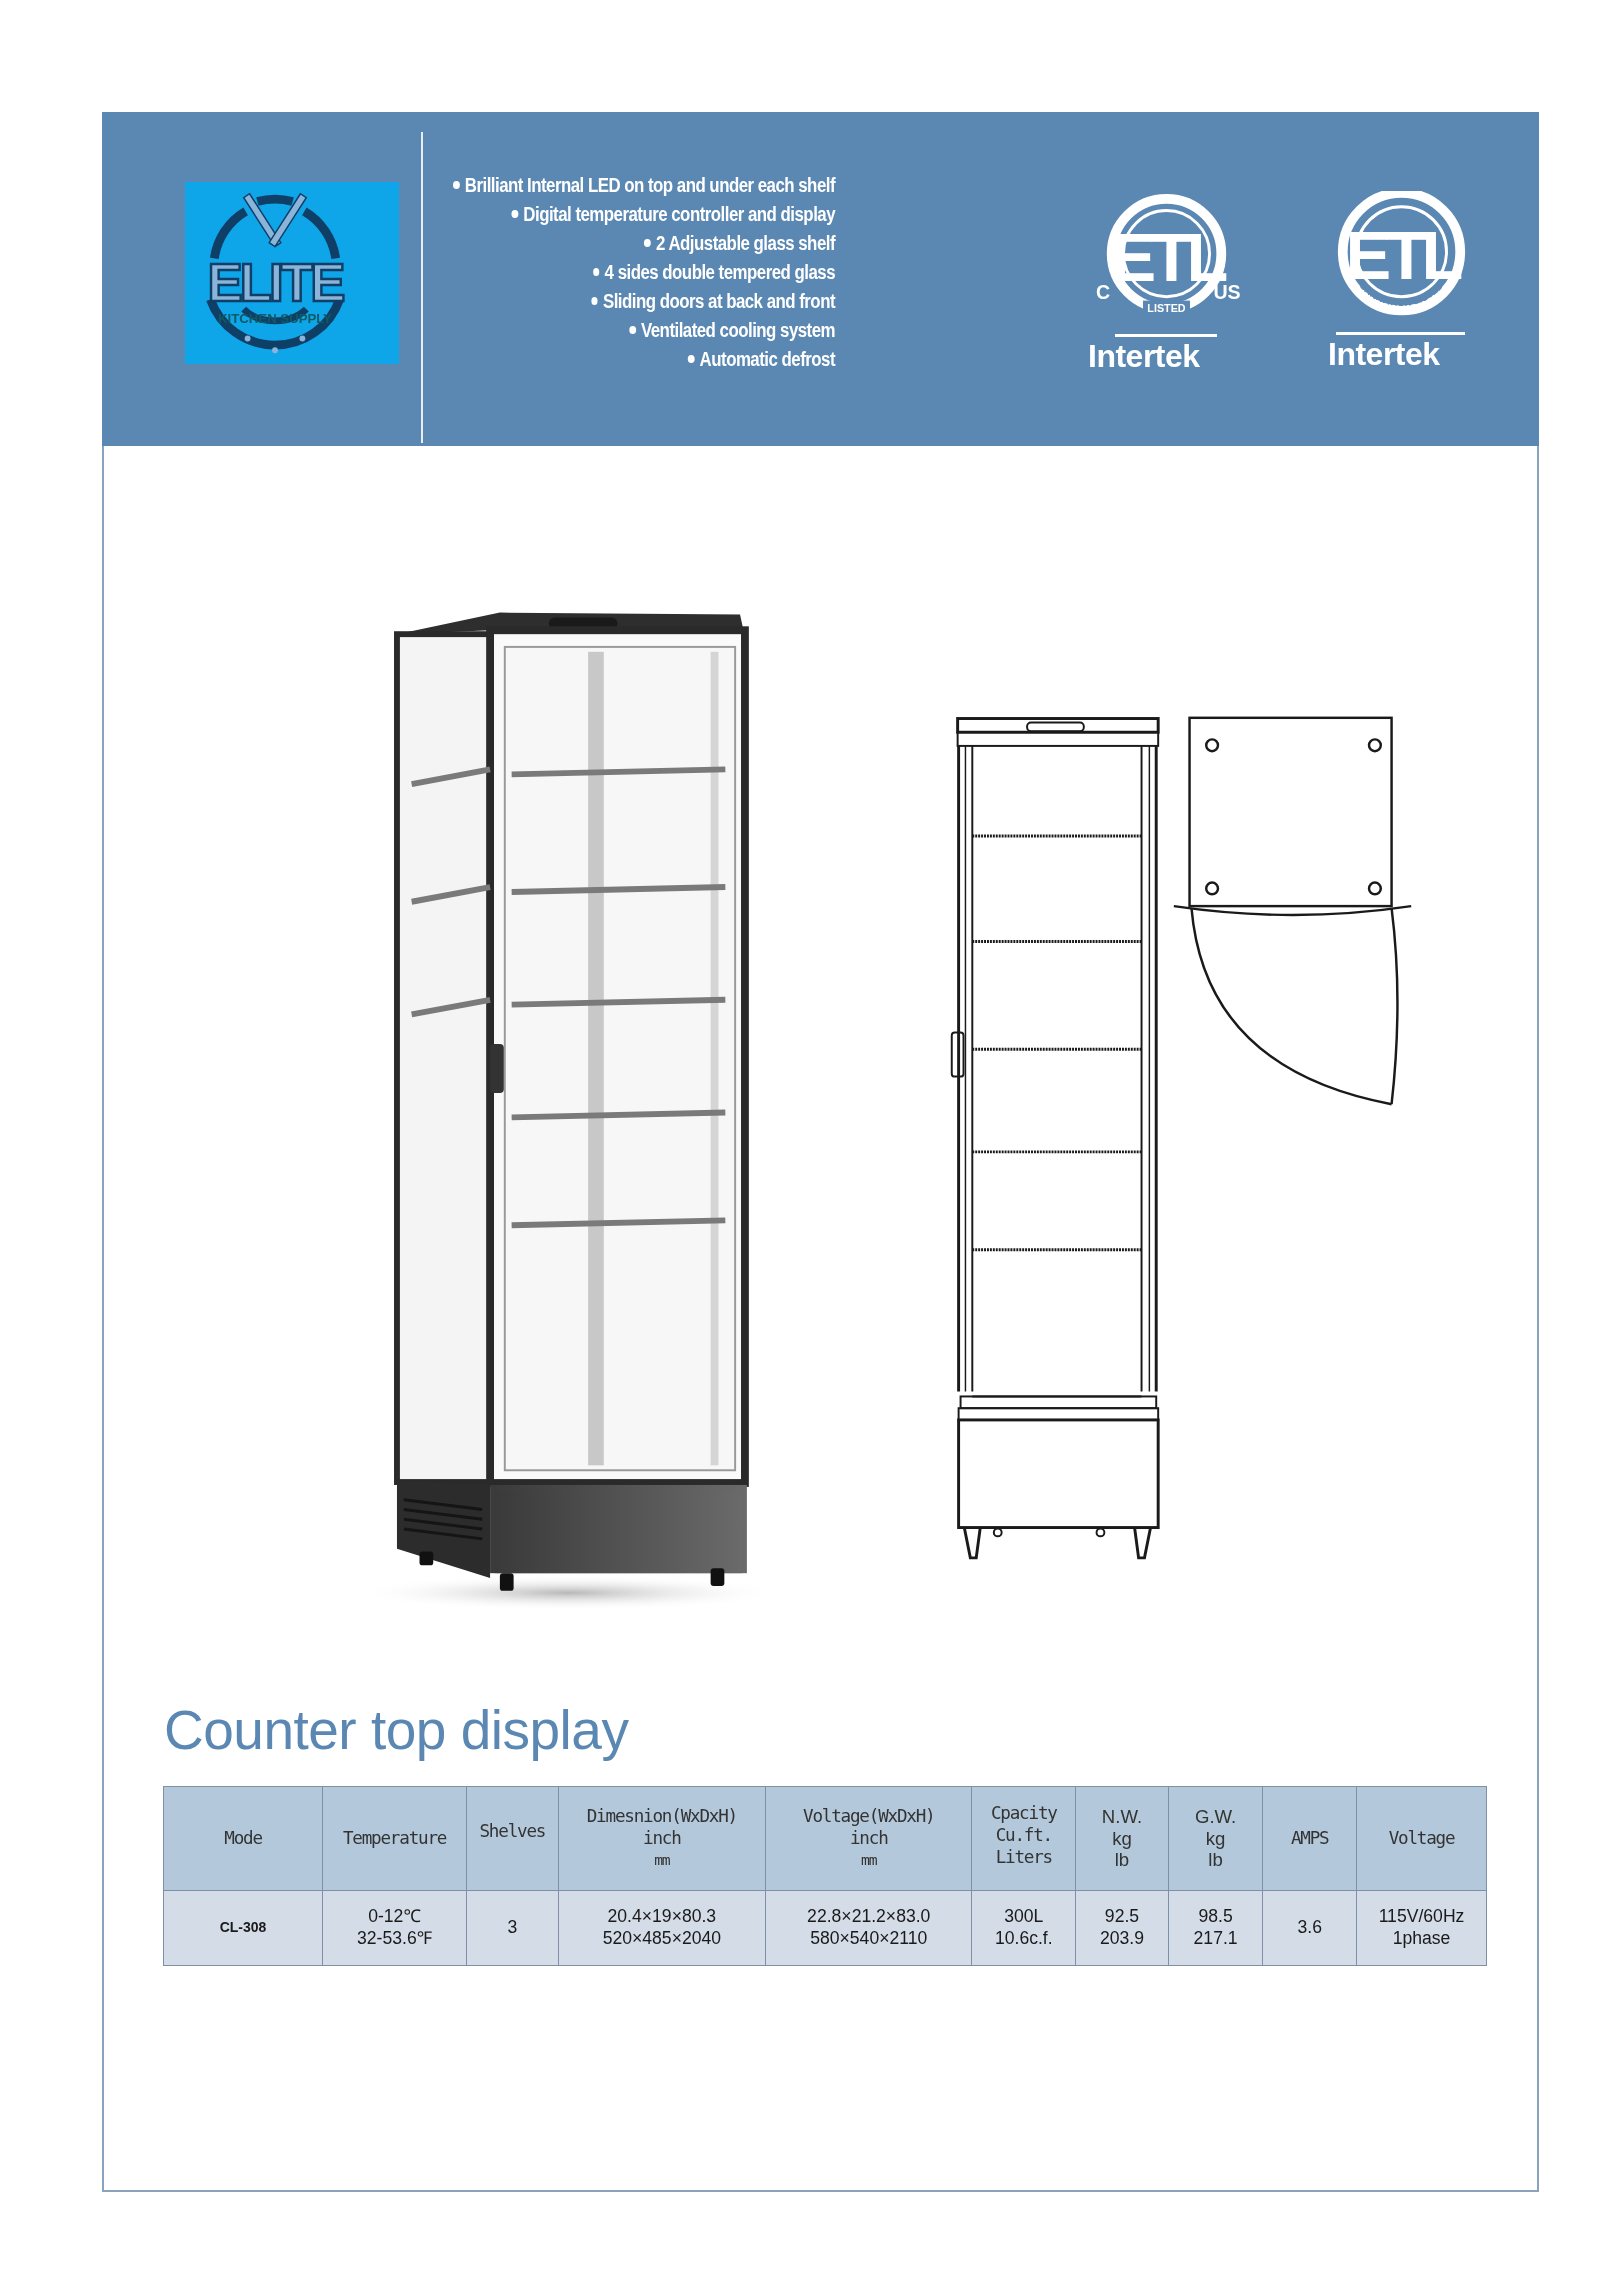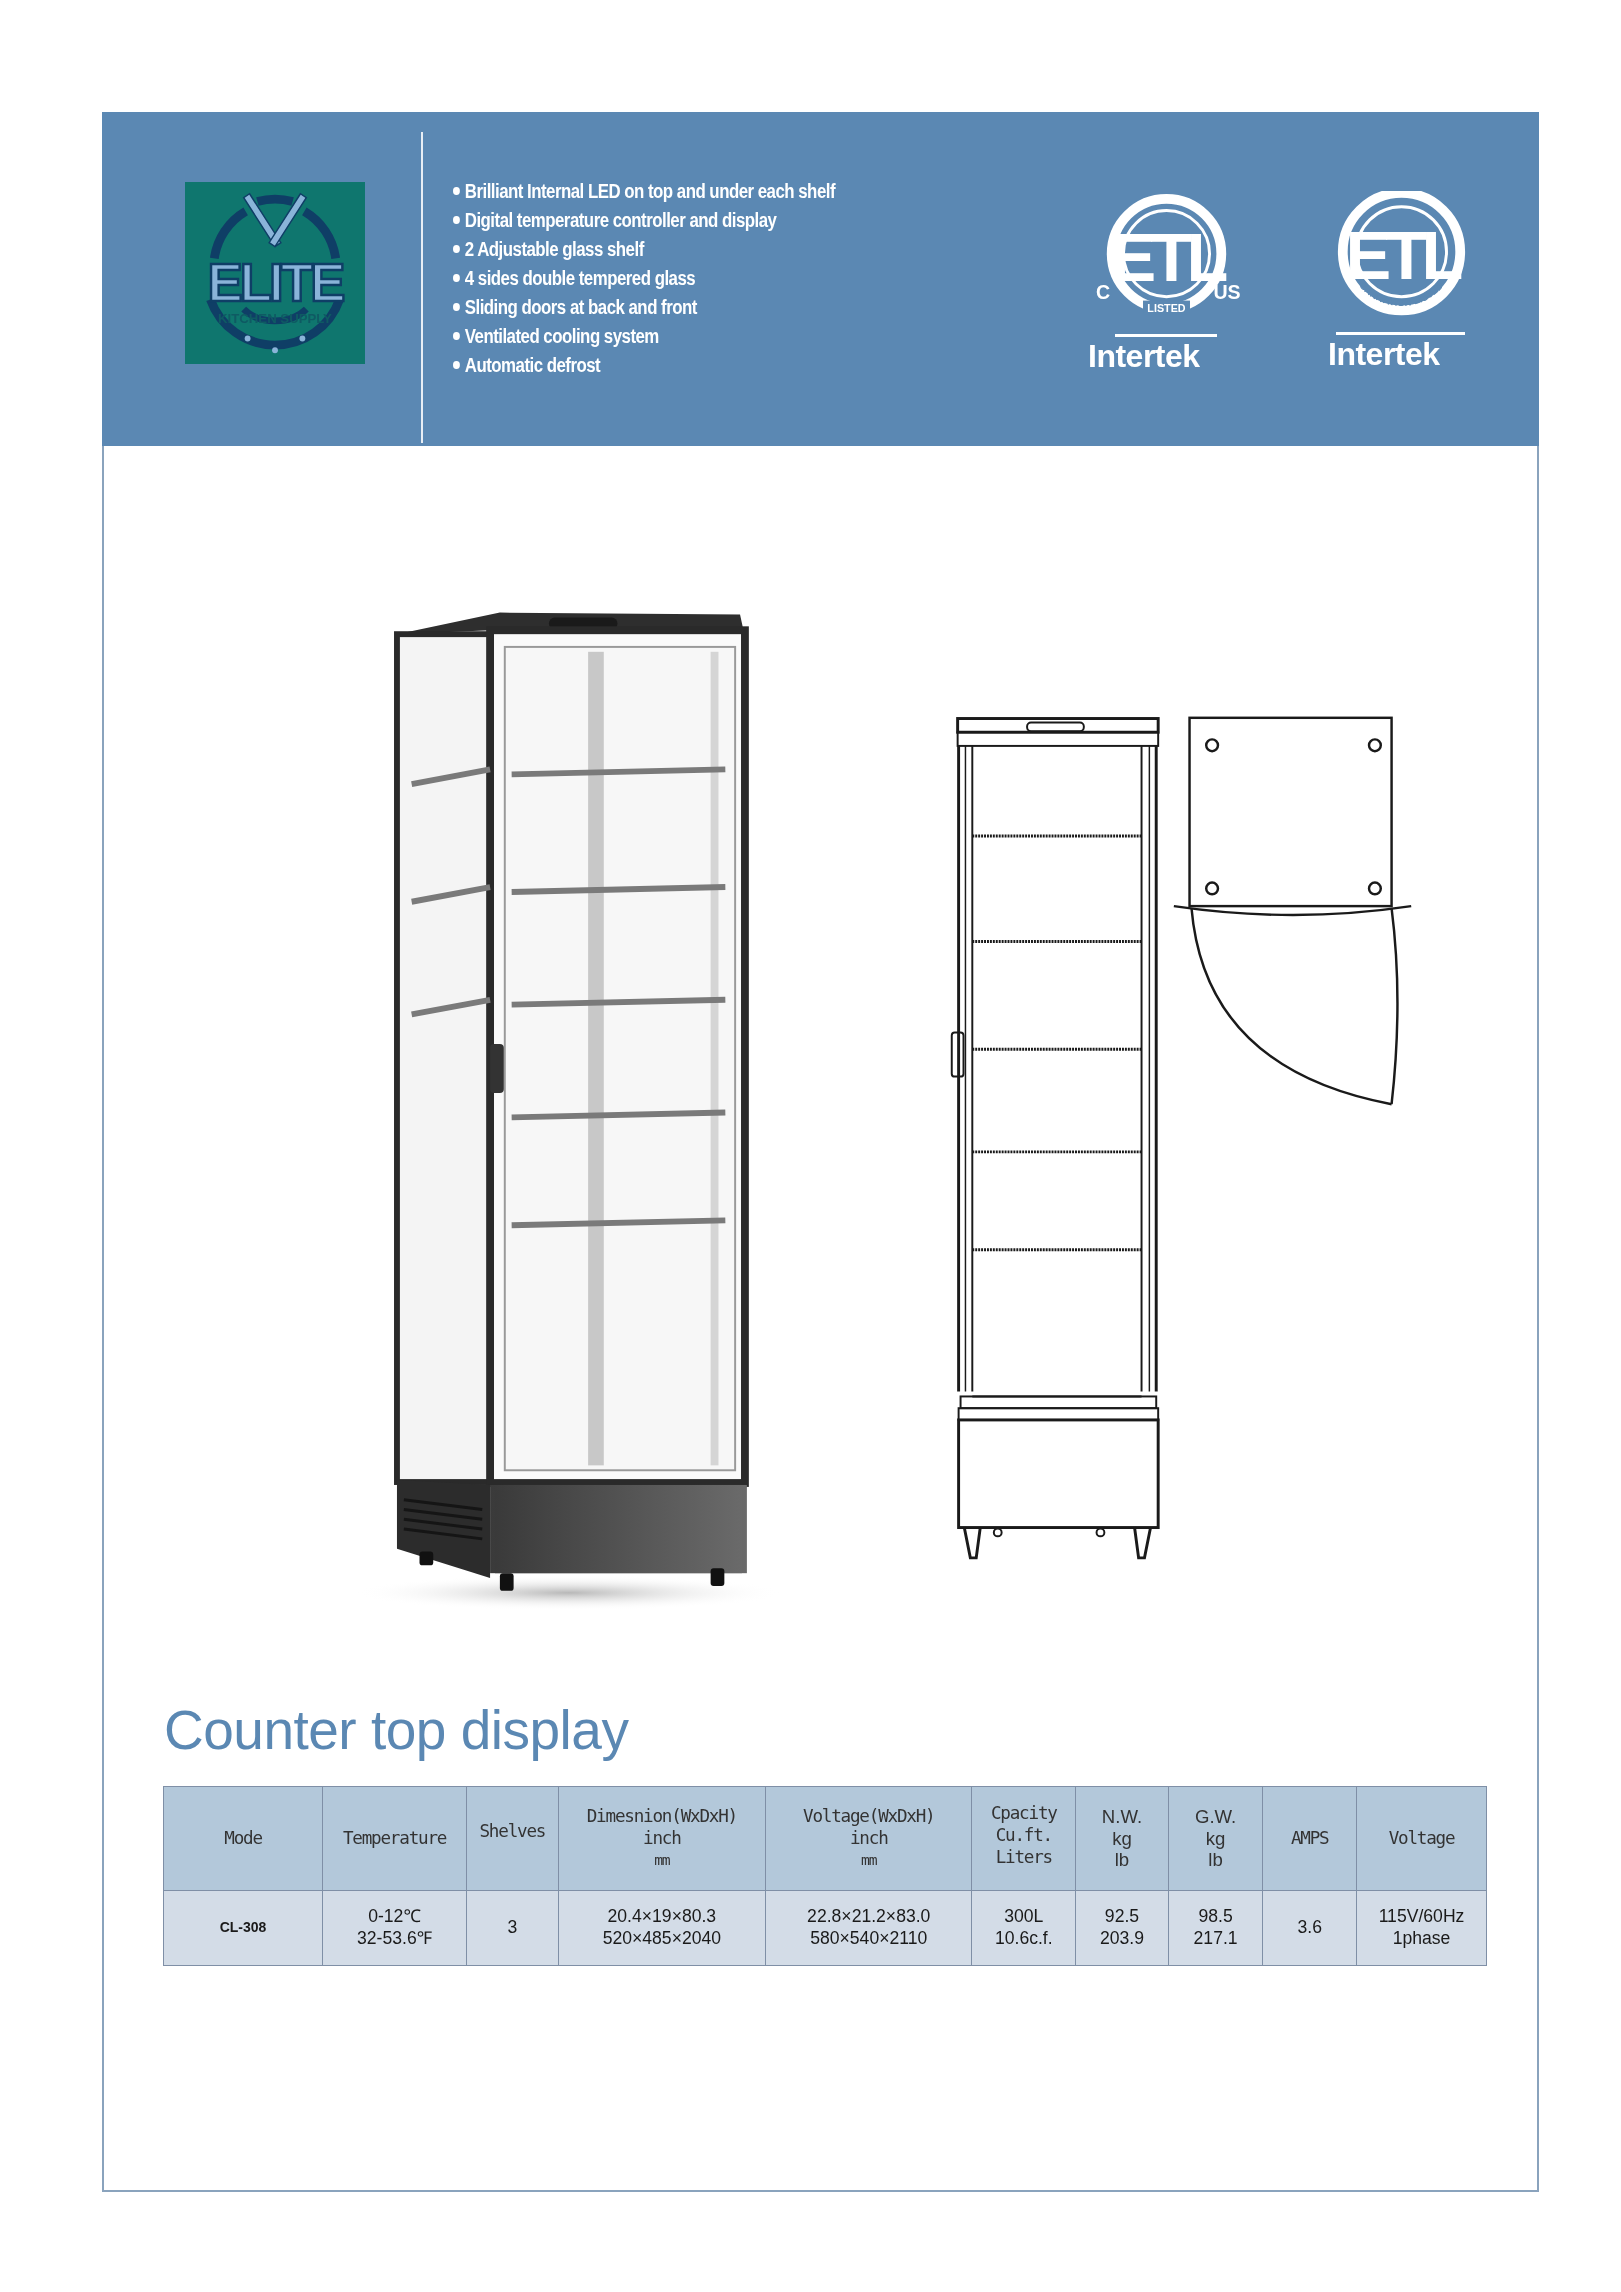--- a/index.html
+++ b/index.html
@@ -4,24 +4,24 @@
 <style>
   html, body { margin: 0; padding: 0; background: #ffffff; }
   body { width: 1621px; height: 2293px; position: relative; overflow: hidden;
          font-family: "Liberation Sans", sans-serif; }
   .frame { position: absolute; left: 102px; top: 112px; width: 1437px; height: 2080px;
            border: 2px solid #8aa3bd; box-sizing: border-box; }
   .header-band { position: absolute; left: 102px; top: 112px; width: 1437px; height: 334px;
                  background: #5b88b3; }
   .header-divider { position: absolute; left: 421px; top: 132px; width: 2px; height: 311px;
                     background: #e8eef5; }
-  .logo { position: absolute; left: 185px; top: 182px; width: 180px; height: 182px;
-          background: #0f766e; }
+  .logo { position: absolute; left: 185px; top: 182px; width: 214px; height: 182px;
+          background: #0ea5e9; }
   .logo svg { position: absolute; left: 0; top: 0; }
-  .features { position: absolute; left: 453px; top: 177px; margin: 0; padding: 0; list-style: none; }
+  .features { position: absolute; left: 453px; top: 171px; margin: 0; padding: 0; list-style: none; text-align: right; }
   .features li { color: #ffffff; font-weight: bold; font-size: 19.6px; line-height: 29px;
                  font-family: "Liberation Sans", sans-serif; letter-spacing: -0.6px;
                  transform: scaleX(0.86); transform-origin: left center; white-space: nowrap; }
   .features li .dot { display: inline-block; width: 7.8px; height: 7.8px; border-radius: 50%;
                       background: #fff; margin-right: 5.9px; vertical-align: middle; position: relative; top: -2px; }
   .cert { position: absolute; }
   .cert-1 { left: 1088px; top: 191px; width: 157px; height: 191px; }
   .cert-2 { left: 1328px; top: 191px; width: 147px; height: 191px; }
   .cert .brand { position: absolute; left: 0; width: 100%; color: #fff;
                  font-weight: bold; font-size: 32px; letter-spacing: -0.5px; }

